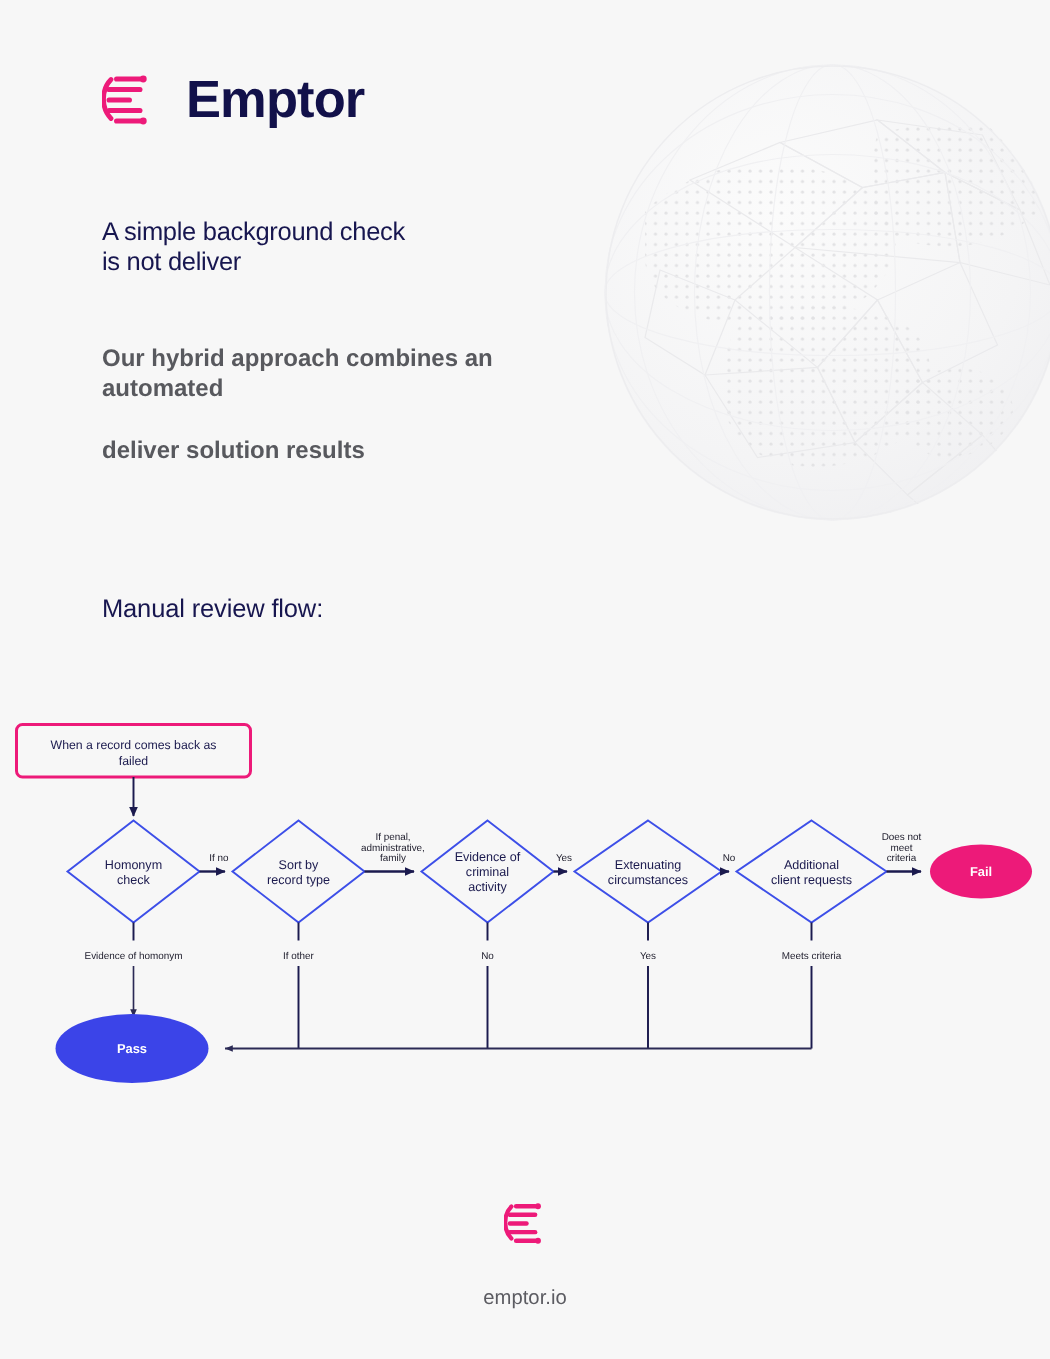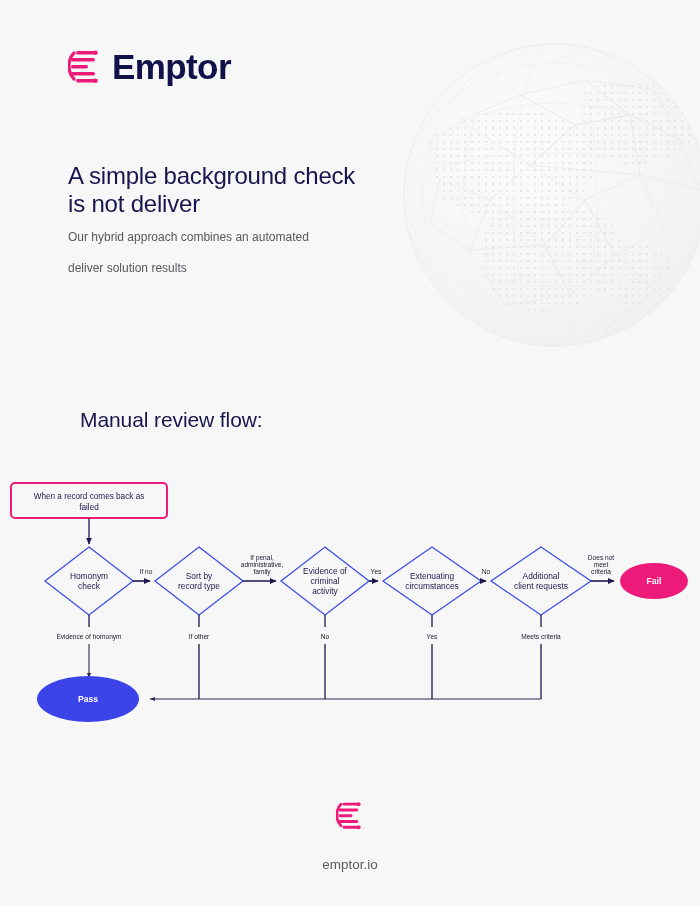--- a/index.html
+++ b/index.html
@@ -28,65 +28,66 @@
   }
   .globe-wrap svg { display: block; }
 
   
   .logo-row {
     position: absolute;
     left: 68px;
     top: 48px;
     display: flex;
     align-items: center;
-    gap: 10px;
+    gap: 22px;
   }
   .logo-mark { display: block; }
   .logo-word {
     font-size: 35px;
     font-weight: bold;
     color: #12114a;
     letter-spacing: -0.6px;
     line-height: 1;
   }
 
   
   .headline {
     position: absolute;
     left: 68px;
-    top: 162px;
+    top: 145px;
     width: 340px;
-    font-size: 24px;
+    font-size: 17px;
     font-weight: normal;
     color: #17164f;
     line-height: 1.18;
     letter-spacing: -0.2px;
     margin: 0;
   }
   .subhead {
     position: absolute;
     left: 68px;
     top: 230px;
     width: 332px;
-    font-size: 12px;
+    font-size: 16px;
     color: #58595e;
     line-height: 1.28;
     margin: 0;
+    font-weight: bold;
   }
 
   
   .section-title {
     position: absolute;
     left: 68px;
     top: 396px;
-    font-size: 21px;
+    font-size: 17px;
     color: #17164f;
     font-weight: normal;
     letter-spacing: -0.1px;
-    margin: 12px;
+    margin: 0;
   }
 
   
   .flow {
     position: absolute;
     left: 0;
     top: 470px;
     width: 700px;
     height: 260px;
   }

